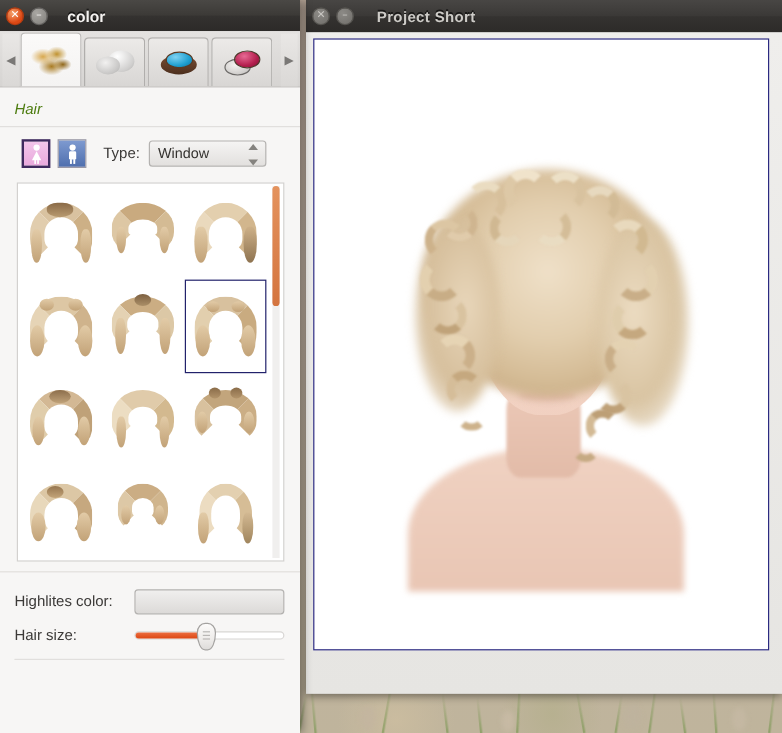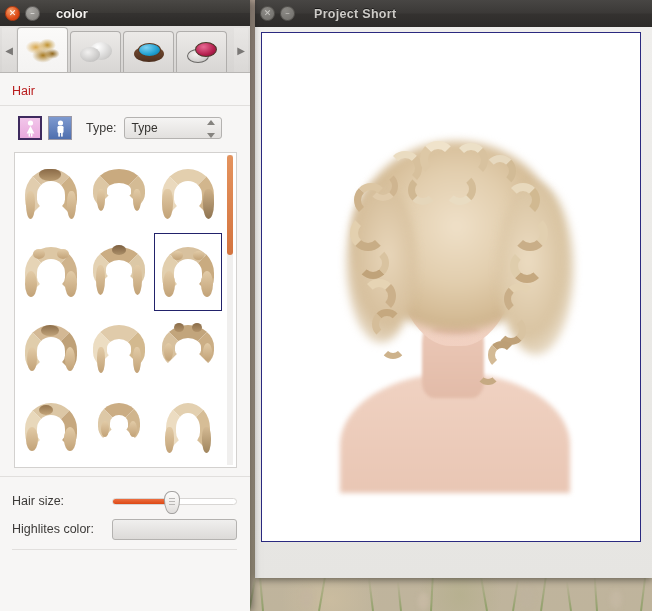--- a/index.html
+++ b/index.html
@@ -314,23 +314,24 @@
   }
 
   
   #panel {
     background: #f7f6f5;
     height: calc(611px - 26px - 47px);
     padding: 0;
     position: relative;
   }
   #section-header {
-    font-size: 12.5px; color: #b91c1c;
+    font-size: 12.5px; color: #4d7c0f;
     padding: 11px 0 7px 12px;
     border-bottom: 1px solid #e1dfdd;
+    font-style: italic;
   }
   #gender-type-row {
     display: flex; align-items: center;
     padding: 10px 0 8px 18px;
   }
   .gender-btn {
     width: 24px; height: 24px;
     display: flex; align-items: center; justify-content: center;
     margin-right: 6px;
     border: 1px solid #c6c4c2;
@@ -662,21 +663,21 @@
         <div class="gender-btn male">
           <svg width="13" height="17" viewBox="0 0 13 17">
             <circle cx="6.5" cy="3" r="2.6" fill="#ffffff"></circle>
             <rect x="3.5" y="6" width="6" height="7" rx="1.2" fill="#ffffff"></rect>
             <rect x="4.3" y="12.6" width="1.6" height="4" fill="#ffffff"></rect>
             <rect x="7.1" y="12.6" width="1.6" height="4" fill="#ffffff"></rect>
           </svg>
         </div>
         <div id="type-label">Type:</div>
         <div id="type-spinner">
-          <div id="type-value">Type</div>
+          <div id="type-value">Window</div>
           <div id="spin-arrows">
             <div class="spin-arrow up"></div>
             <div class="spin-arrow down"></div>
           </div>
         </div>
       </div>
 
       <div id="grid-wrap">
         <div id="grid">
 
@@ -778,30 +779,30 @@
             </div>
           </div>
         </div>
         <div id="grid-scrollbar-track"></div>
         <div id="grid-scrollbar-thumb"></div>
       </div>
 
       <div id="controls">
 
         <div class="ctrl-row">
+          <div class="ctrl-label">Highlites color:</div>
+          <div class="color-button">
+            
+          </div>
+        </div>
+
+        <div class="ctrl-row">
           <div class="ctrl-label">Hair size:</div>
           <div class="slider-track">
             <div class="slider-fill" id="slider-fill" style="width: 48%;"></div>
             <div class="slider-handle" id="slider-handle" style="left: 48%;"></div>
-          </div>
-        </div>
-
-        <div class="ctrl-row">
-          <div class="ctrl-label">Highlites color:</div>
-          <div class="color-button">
-            
           </div>
         </div>
       </div>
       <div id="bottom-rule"></div>
     </div>
   </div>
 </div>
 
 </body></html>

